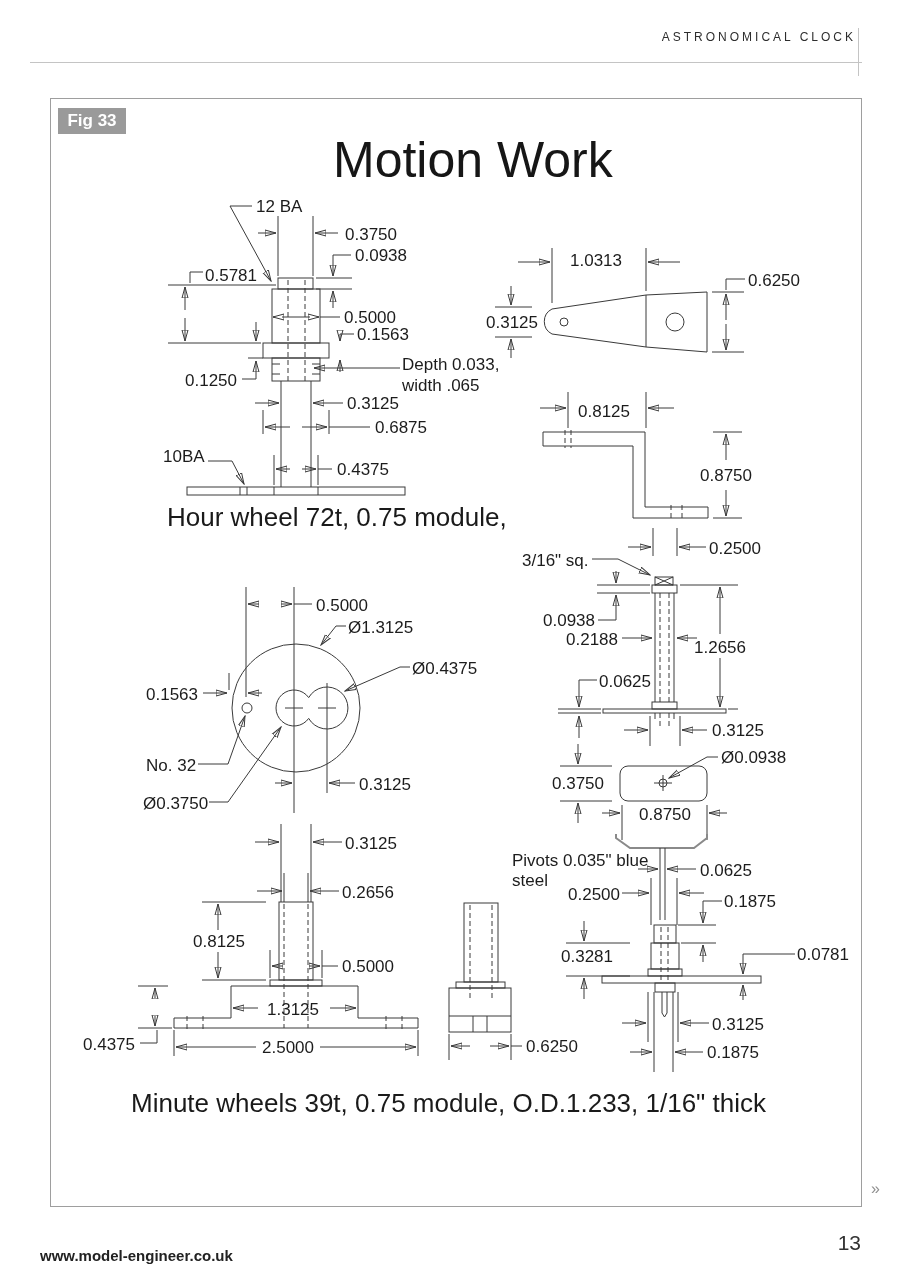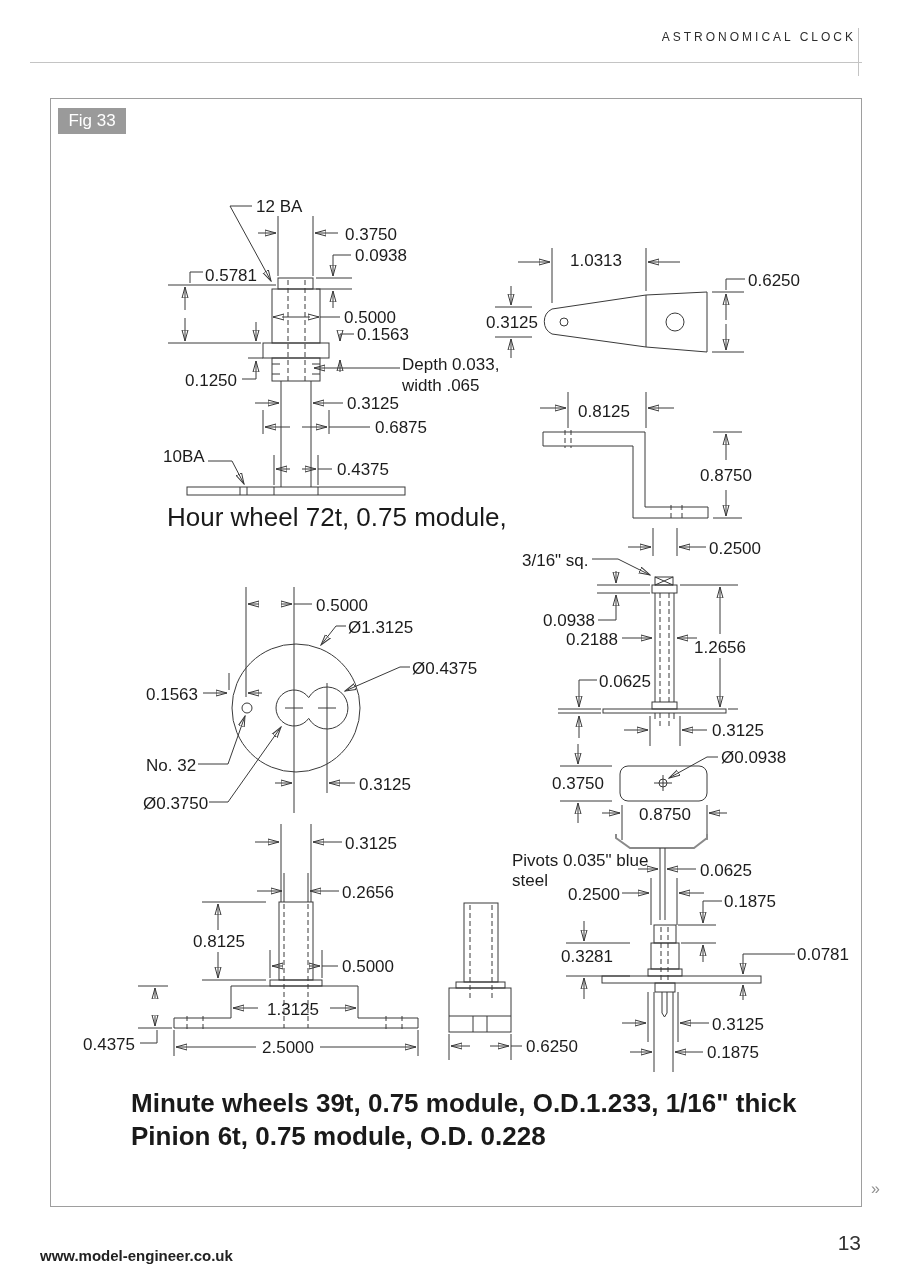--- a/index.html
+++ b/index.html
@@ -4,51 +4,51 @@
 <style>
   html,body{margin:0;padding:0;background:#fff;}
   body{width:905px;height:1280px;position:relative;font-family:"Liberation Sans",sans-serif;color:#1c1c1c;overflow:hidden;}
   .abs{position:absolute;}
   
   .mag-header{top:30px;right:49px;font-size:12px;letter-spacing:3px;color:#2d2d2d;}
   .header-rule{top:62px;left:30px;width:832px;height:1px;background:#c4c4c4;}
   .header-tick{top:28px;left:858px;width:1px;height:48px;background:#c4c4c4;}
   
   .fig-box{top:98px;left:50px;width:810px;height:1107px;border:1px solid #9e9e9e;background:#fff;}
-  .fig-badge{top:9px;left:7px;width:68px;height:26px;background:#9a9a9a;color:#fff;font-weight:normal;font-size:17px;display:flex;align-items:center;justify-content:center;}
+  .fig-badge{top:9px;left:7px;width:68px;height:26px;background:#9a9a9a;color:#fff;font-weight:bold;font-size:17px;display:flex;align-items:center;justify-content:center;}
   .fig-title{top:32px;left:282px;font-size:50px;color:#161616;white-space:nowrap;}
   .caption{color:#1a1a1a;white-space:nowrap;}
   .cap-hour{top:402px;left:116px;font-size:26px;line-height:33px;}
-  .cap-minute{top:988px;left:80px;font-size:26px;line-height:33px;font-weight:bold;}
+  .cap-minute{top:988px;left:80px;font-size:26px;line-height:33px;}
   
   .footer-url{top:1231px;left:40px;font-size:15px;font-weight:bold;color:#222;margin-top:16px;}
   .footer-page{top:1231px;right:44px;font-size:21px;color:#333;}
   .next-icon{top:1180px;left:871px;font-size:16px;color:#909090;}
   
   svg{position:absolute;top:0;left:0;}
   svg line,svg path,svg rect,svg circle,svg polyline,svg polygon{stroke:#3a3a3a;fill:none;stroke-width:1;}
   svg .dash{stroke-dasharray:5 3;}
   svg .gray2{stroke:#8a8a8a;stroke-width:2;}
   svg text{stroke:none;fill:#1c1c1c;font-family:"Liberation Sans",sans-serif;font-size:17px;}
 </style>
 </head>
 <body>
 
 <div class="abs mag-header">ASTRONOMICAL CLOCK</div>
 <div class="abs header-rule"></div>
 <div class="abs header-tick"></div>
 
 <div class="abs fig-box">
   <div class="abs fig-badge">Fig 33</div>
+  <div class="abs fig-title">Motion Work</div>
   <div class="abs caption cap-hour">
     <div>Hour wheel 72t, 0.75 module,</div>
   </div>
   <div class="abs caption cap-minute">
     <div>Minute wheels 39t, 0.75 module, O.D.1.233, 1/16" thick</div>
-    <div>Pinion 6t, 0.75 module, O.D. 0.228</div>
   </div>
 </div>
 
 <svg width="905" height="1280" viewBox="0 0 905 1280">
   <defs>
     <marker id="a" markerWidth="12" markerHeight="8" refX="11" refY="4" orient="auto" markerUnits="userSpaceOnUse">
       <path d="M0,1 L11,4 L0,7 Z" fill="#3a3a3a" stroke="none"></path>
     </marker>
   </defs>
 

